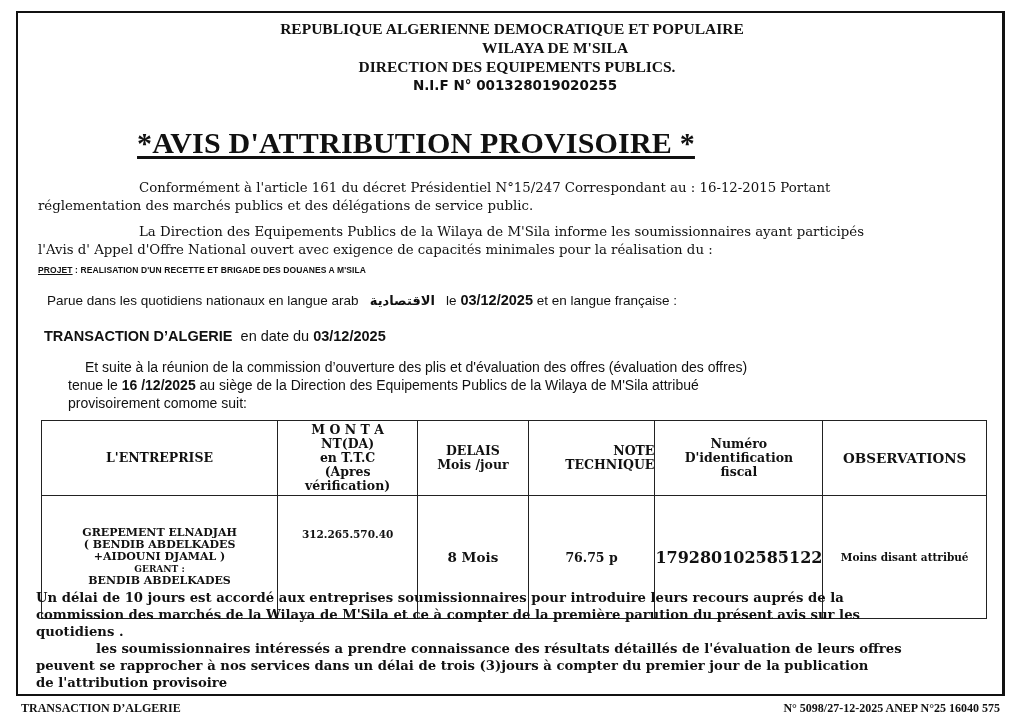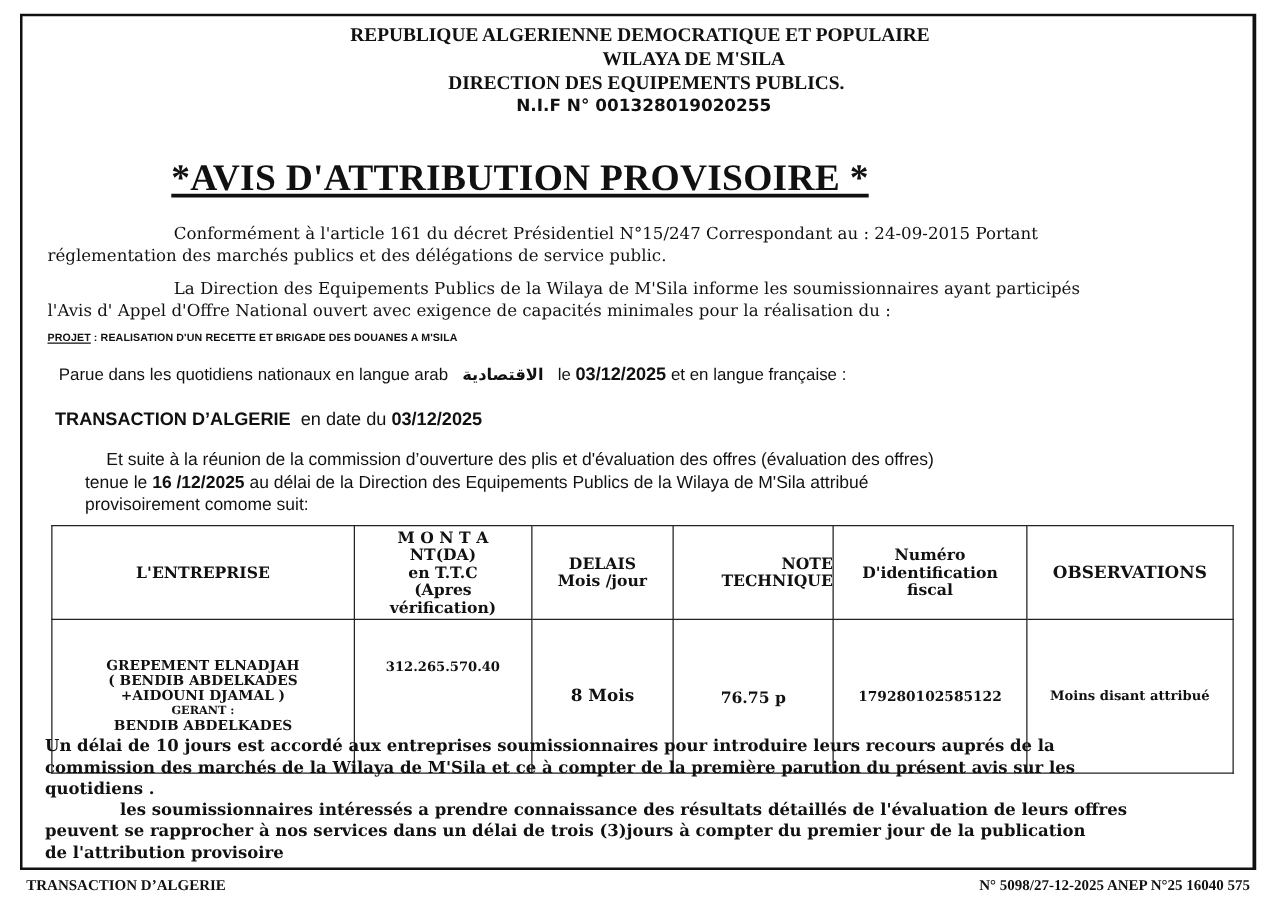--- a/index.html
+++ b/index.html
@@ -35,21 +35,21 @@
 
 <div class="frame"></div>
 
 <div class="abs hdr" style="top:20px;">REPUBLIQUE ALGERIENNE DEMOCRATIQUE ET POPULAIRE</div>
 <div class="abs hdr" style="top:39px;margin-left:43px;">WILAYA DE M'SILA</div>
 <div class="abs hdr" style="top:58px; padding-left:10px; box-sizing:border-box;">DIRECTION DES EQUIPEMENTS PUBLICS.</div>
 <div class="abs hdr" style="top:77px; font-family:'DejaVu Sans',sans-serif; font-size:13.5px; padding-left:6px; box-sizing:border-box;">N.I.F N° 001328019020255</div>
 
 <div class="abs title" style="top:126px;">*AVIS D'ATTRIBUTION PROVISOIRE  *</div>
 
-<div class="abs p" style="left:139px; top:180px;">Conformément à l'article 161 du décret Présidentiel N°15/247 Correspondant au : 24-09-2015  Portant</div>
+<div class="abs p" style="left:139px; top:180px;">Conformément à l'article 161 du décret Présidentiel N°15/247 Correspondant au : 16-12-2015  Portant</div>
 <div class="abs p" style="left:38px; top:198px;">réglementation des marchés publics et des délégations de service public.</div>
 <div class="abs p" style="left:139px; top:224px;">La Direction des Equipements Publics de la Wilaya de M'Sila informe les soumissionnaires ayant participés</div>
 <div class="abs p" style="left:38px; top:242px;">l'Avis d' Appel d'Offre National ouvert avec exigence de capacités minimales pour la réalisation du   :</div>
 <div class="abs proj" style="left:38px; top:265px;">
   <u>PROJET</u><span> : REALISATION  D'UN RECETTE ET BRIGADE DES DOUANES A M'SILA</span>
 </div>
 
 <div class="abs sans" style="left:47px; top:292px; font-size:13.5px;">
   <span>Parue dans les quotidiens nationaux en langue arab</span>
   &nbsp;&nbsp;<span class="arabic" dir="rtl">الاقتصادية</span>&nbsp;&nbsp;
@@ -60,21 +60,21 @@
 <div class="abs sans" style="left:44px; top:328px; font-size:14.5px;">
   <b>TRANSACTION D’ALGERIE</b>
   &nbsp;<span>en date du</span>
   <b>03/12/2025</b>
 </div>
 
 <div class="abs sans" style="left:85px; top:359px; font-size:14px;">Et suite à la réunion de la commission d’ouverture des plis et d'évaluation des offres (évaluation des offres)</div>
 <div class="abs sans" style="left:68px; top:377px; font-size:14px;">
   <span>tenue le</span>
   <b>16 /12/2025</b>
-  <span>au délai de la Direction des Equipements Publics de la Wilaya de M'Sila attribué</span>
+  <span>au siège de la Direction des Equipements Publics de la Wilaya de M'Sila attribué</span>
 </div>
 <div class="abs sans" style="left:68px; top:395px; font-size:14px;">provisoirement comome suit:</div>
 
 <table class="res">
   <thead>
     <tr>
       <th style="width:243px;"><span>L'ENTREPRISE</span></th>
       <th style="width:142px;">
         <div>M O N T A</div>
           <div>NT(DA)</div>
@@ -103,21 +103,21 @@
       <td style="font-size:11px; line-height:12px;">
         <div>GREPEMENT ELNADJAH</div>
         <div>( BENDIB ABDELKADES</div>
         <div>+AIDOUNI DJAMAL )</div>
         <div style="font-size:9px;">GERANT :</div>
         <div>BENDIB ABDELKADES</div>
       </td>
       <td style="vertical-align:top; padding-top:32px; font-size:10.5px;">312.265.570.40</td>
       <td style="font-size:13.5px; font-weight:normal;"><b style="font-weight:bold;">8  Mois</b></td>
       <td style="font-size:12.5px;">76.75  p</td>
-      <td style="font-size:11px;">179280102585122</td>
+      <td style="font-size:16px;">179280102585122</td>
       <td style="font-size:10.5px;">Moins disant attribué</td>
     </tr>
   </tbody>
 </table>
 
 <div class="abs bold-para" style="left:36px; top:589px;">Un délai de 10 jours est accordé aux entreprises soumissionnaires pour introduire leurs recours auprés de la</div>
 <div class="abs bold-para" style="left:36px; top:606px;">commission des marchés de la Wilaya de M'Sila et ce à compter de la première parution du présent avis sur les</div>
 <div class="abs bold-para" style="left:36px; top:623px;">quotidiens .</div>
 <div class="abs bold-para" style="left:96px; top:640px;">les soumissionnaires intéressés a prendre connaissance des résultats détaillés de l'évaluation de leurs offres</div>
 <div class="abs bold-para" style="left:36px; top:657px;">peuvent  se rapprocher à nos services dans un délai de  trois (3)jours à  compter du premier jour de la publication</div>

